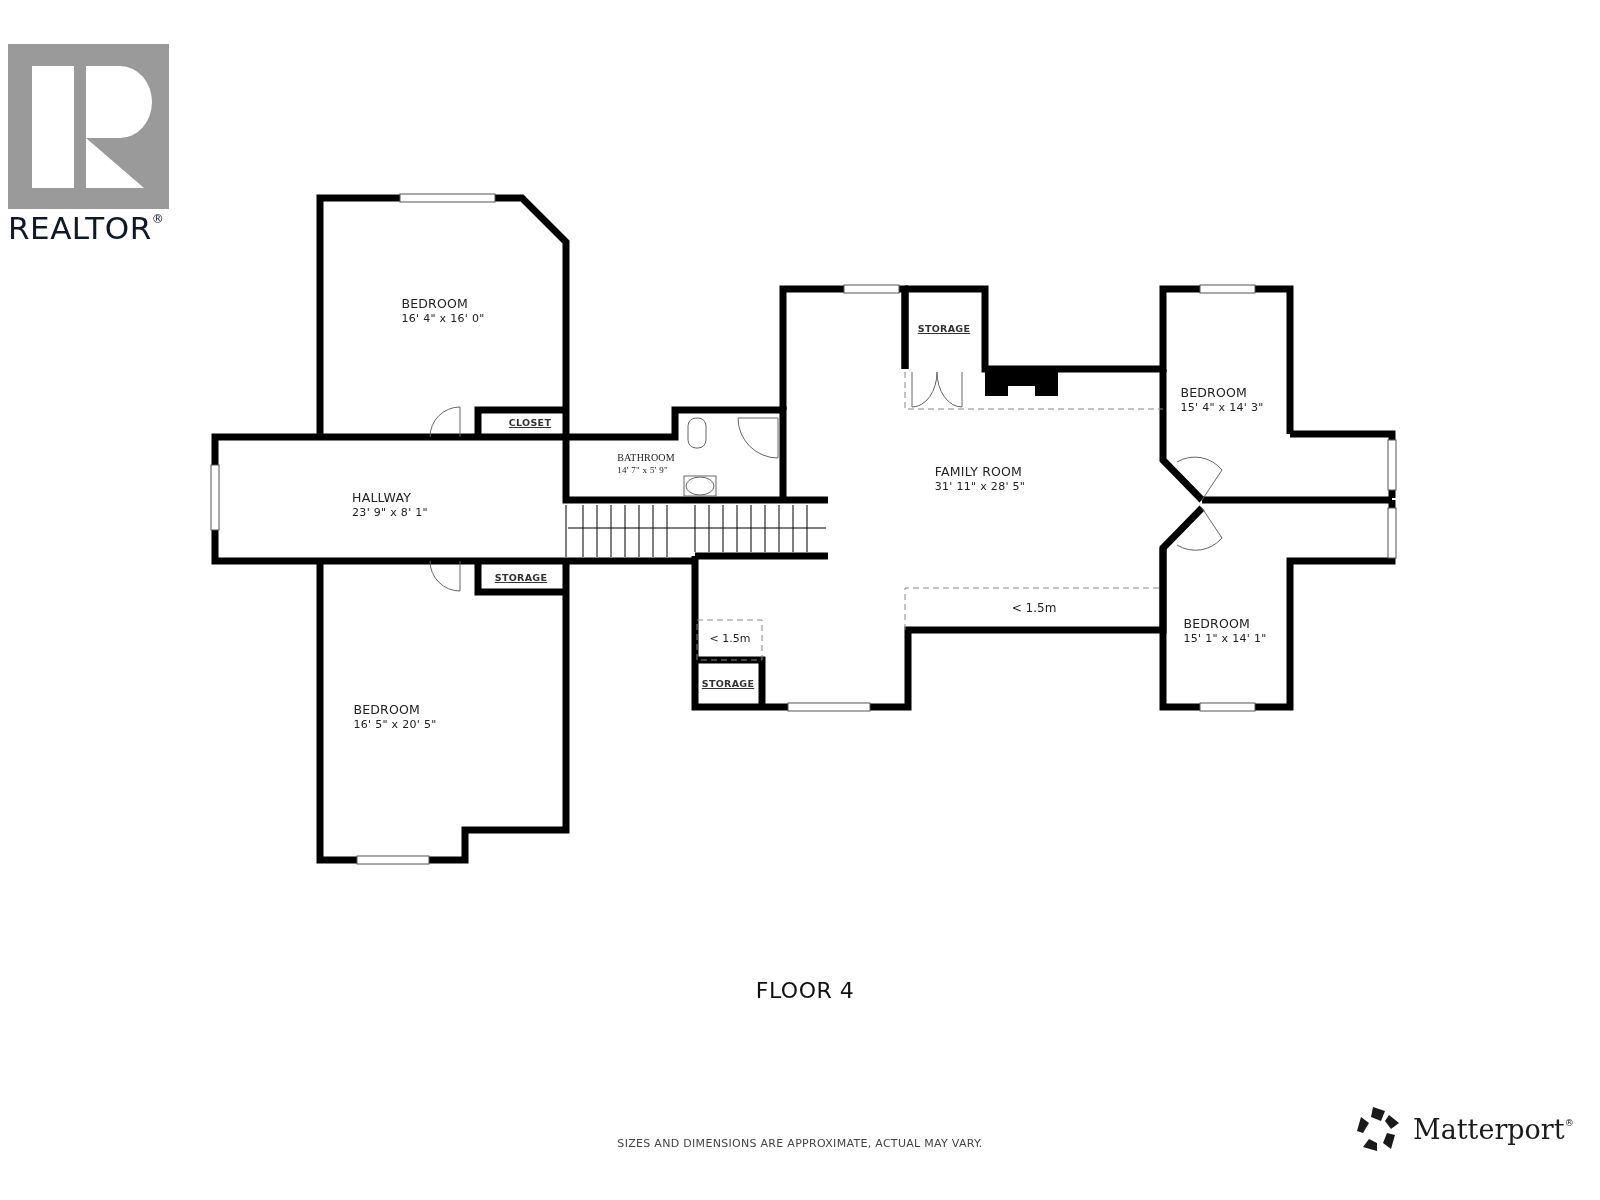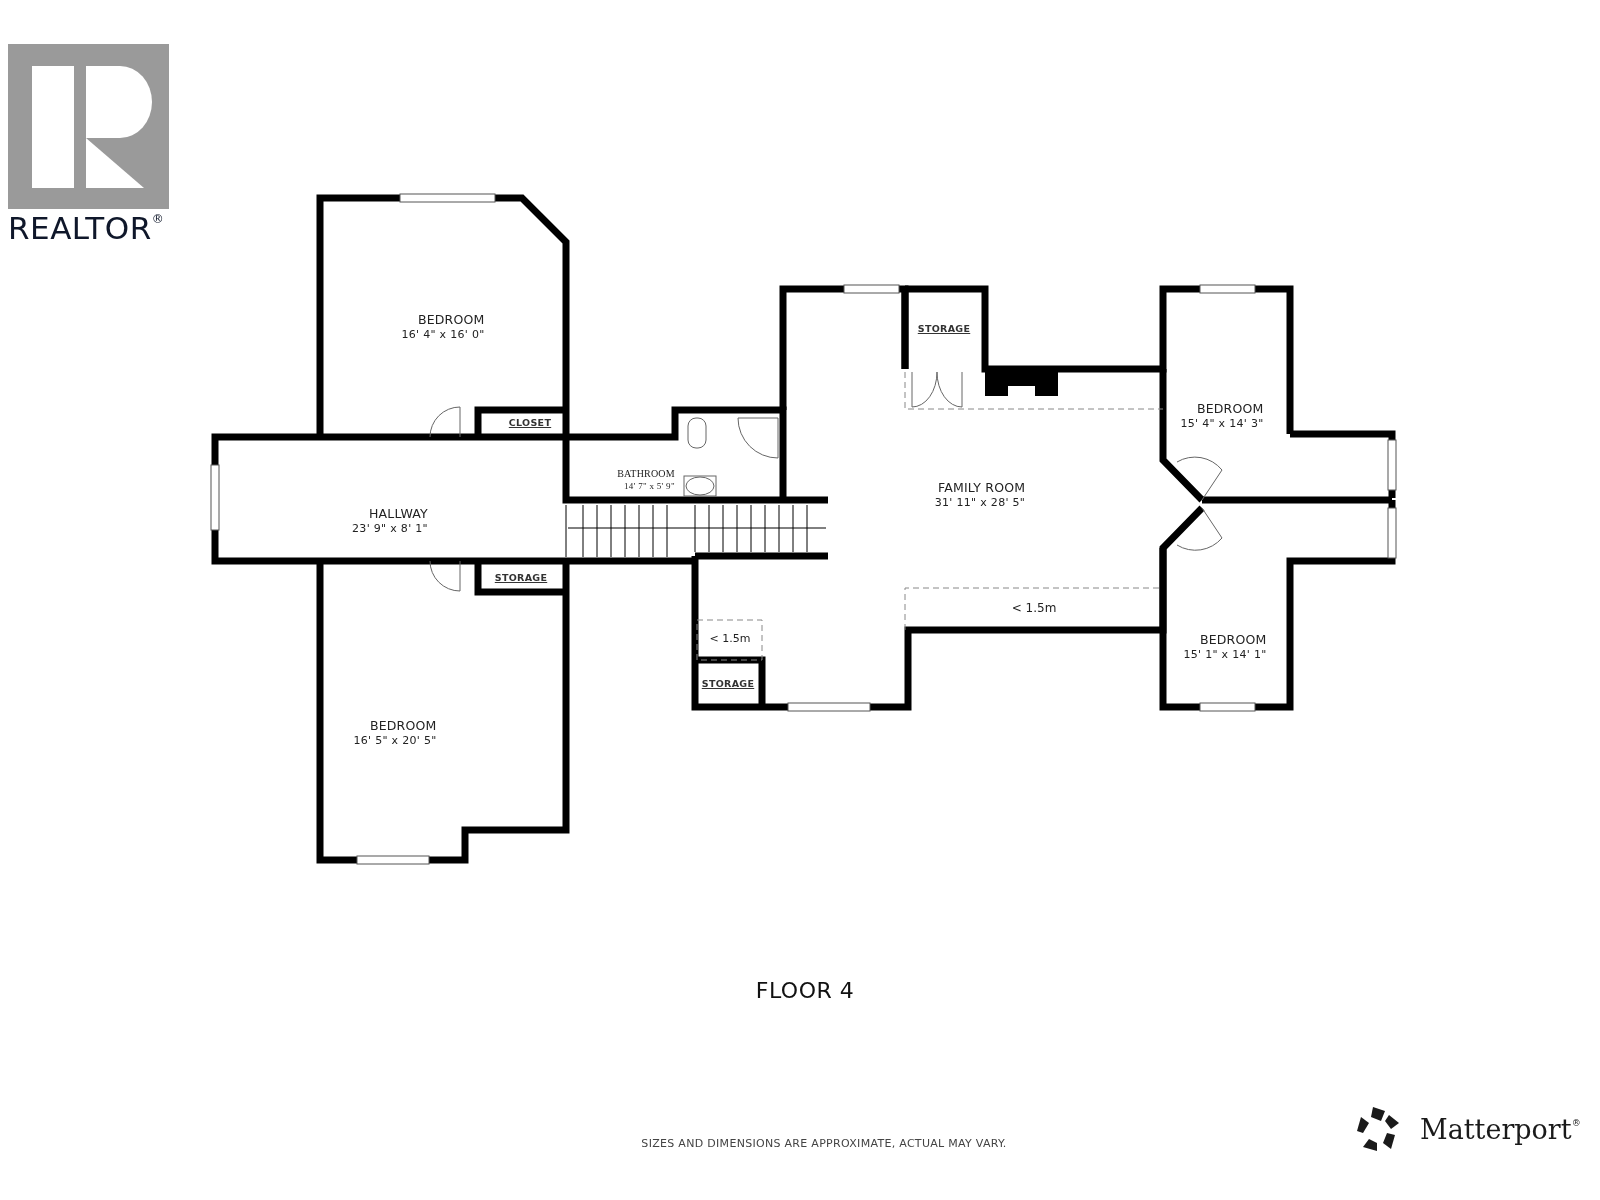--- a/index.html
+++ b/index.html
@@ -1,30 +1,30 @@
 <!DOCTYPE html>
 <html><head>
 <meta charset="utf-8">
 <style>
   html, body { margin:0; padding:0; background:#ffffff; }
   body { width:1600px; height:1200px; position:relative; overflow:hidden; font-family:"DejaVu Sans", sans-serif; color:#111; }
   #plan { position:absolute; left:0; top:0; }
-  .room-label { position:absolute; text-align:right; transform:translateX(-50%); white-space:nowrap; line-height:1.25;margin-top:16px; }
+  .room-label { position:absolute; text-align:left; transform:translateX(-50%); white-space:nowrap; line-height:1.25; }
   .room-name { font-size:12.5px; color:#222; letter-spacing:0.2px; }
   .room-dim { font-size:11px; color:#222; letter-spacing:0.3px; }
   .small-label { position:absolute; transform:translateX(-50%); font-size:9.5px; font-weight:bold; color:#333; white-space:nowrap; letter-spacing:0.3px;text-decoration:underline; }
   .bath-name { font-size:10px; }
   .bath-dim { font-size:9px; }
   .low { position:absolute; transform:translateX(-50%); font-size:12px; color:#222; white-space:nowrap;text-align:right; }
   .floor-title { position:absolute; left:805px; top:978px; transform:translateX(-50%); font-size:22px; color:#111; letter-spacing:0.5px; }
-  .disclaimer { position:absolute; left:800px; top:1137px; transform:translateX(-50%); font-size:11px; color:#444; letter-spacing:0.3px; white-space:nowrap;margin-left:24px; }
+  .disclaimer { position:absolute; left:800px; top:1137px; transform:translateX(-50%); font-size:11px; color:#444; letter-spacing:0.3px; white-space:nowrap; }
   .realtor-box { position:absolute; left:8px; top:44px; width:161px; height:165px; background:#9a9a9a; }
   .realtor-text { position:absolute; left:8px; top:210px; font-size:31px; color:#0f172a; letter-spacing:0.5px; }
   .realtor-text sup { font-size:12px; vertical-align:top; position:relative; top:2px; }
-  .matterport { position:absolute; left:1355px; top:1105px; display:flex; align-items:center;gap:7px; }
+  .matterport { position:absolute; left:1355px; top:1105px; display:flex; align-items:center; }
   .matterport-text { font-family:"DejaVu Serif", serif; font-size:27px; color:#1a1a1a; margin-left:10px; }
   .matterport-text sup { font-size:9px; vertical-align:top; position:relative; top:4px; }
 </style>
 </head>
 <body>
 
 <div class="realtor-box">
   <svg width="161" height="165" viewBox="0 0 161 165">
     <rect x="24" y="22" width="42" height="122" fill="#ffffff"></rect>
     <path d="M78 22 H112 A32 36 0 0 1 112 94 H78 Z" fill="#ffffff"></path>

